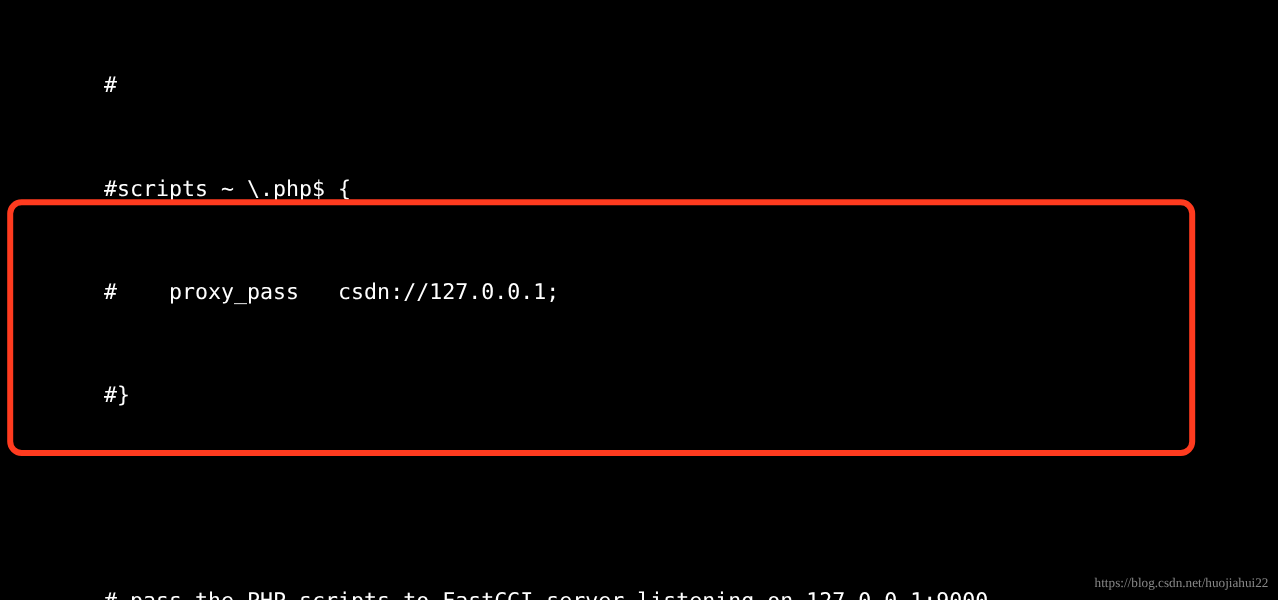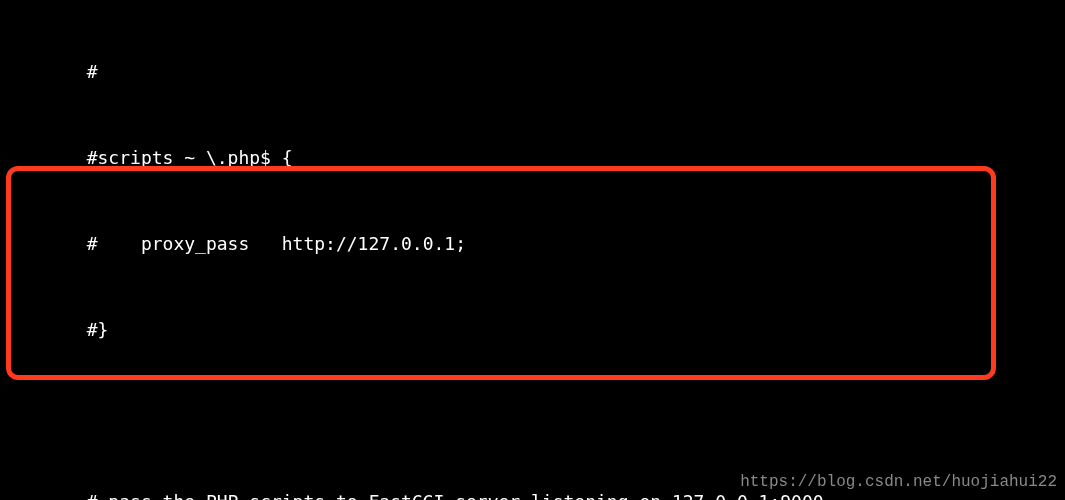--- a/index.html
+++ b/index.html
@@ -32,32 +32,32 @@
       top: 166px;
       width: 990px;
       height: 214px;
       pointer-events: none;
       z-index: 10;
     }
     .watermark {
       position: absolute;
       bottom: 4px;
       right: 8px;
-      font-size: 16px;
+      font-size: 11px;
       color: #888;
-      font-family: Liberation Mono, monospace;
+      font-family: Liberation Serif, serif;
     }
   </style>
 </head>
 <body>
 
 <div class="terminal">
   <span class="line">        #</span>
   <span class="line">        #scripts ~ \.php$ {</span>
-  <span class="line">        #    proxy_pass   http://127.0.0.1;</span>
+  <span class="line">        #    proxy_pass   csdn://127.0.0.1;</span>
   <span class="line">        #}</span>
   <span class="line"></span>
   <span class="line">        # pass the PHP scripts to FastCGI server listening on 127.0.0.1:9000</span>
   
   
   
   
   
   
   

